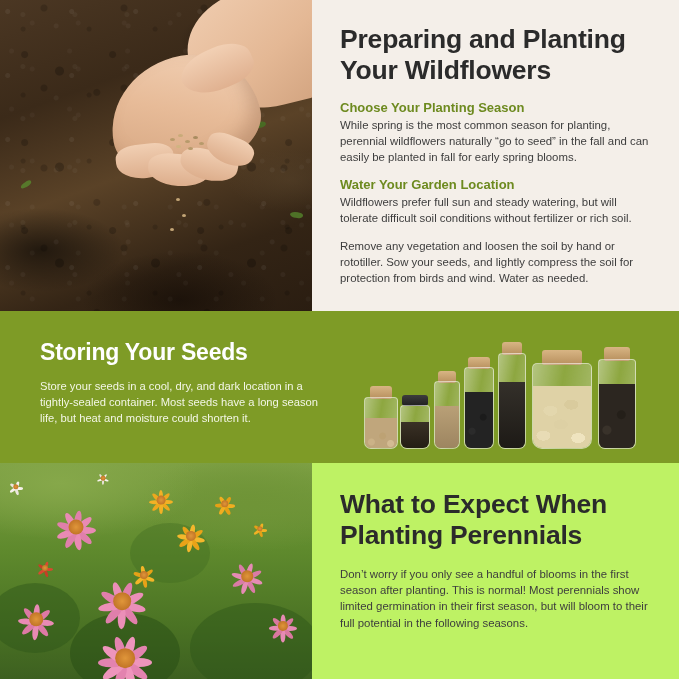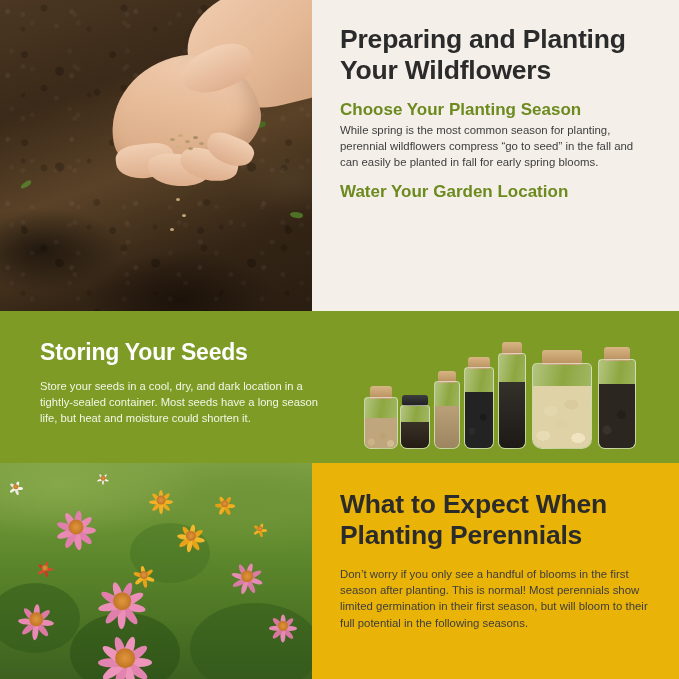--- a/index.html
+++ b/index.html
@@ -121,21 +121,21 @@
     width: 367px; height: 311px;
     padding: 24px 26px 10px 28px;
     background: #f4efe9;
   }
   .h-main {
     font-size: 26.5px; line-height: 1.18; font-weight: bold;
     color: #2b2b2b; letter-spacing: -.2px;
     margin-bottom: 13px;
   }
   .sub {
-    font-size: 17px; font-weight: bold; color: #6d8a1f;
+    font-size: 13px; font-weight: bold; color: #6d8a1f;
     margin-bottom: 2px;
   }
   .body {
     font-size: 11.4px; line-height: 1.44; color: #3d3d3d;
     margin-bottom: 11px;
   }
   .body:last-child { margin-bottom: 0; }
 
   
   .sec2 {
@@ -265,21 +265,21 @@
   }
   .core {
     position: absolute; left: 50%; top: 50%; transform: translate(-50%,-50%);
     width: 34%; height: 34%; border-radius: 50%;
     background: radial-gradient(circle, #e0963a, #b5671f);
   }
 
   .sec3-text {
     width: 367px; height: 216px;
     padding: 26px 30px 0 28px;
-    background: #eab308;
+    background: #bef264;
   }
   .h-main2 { margin-bottom: 14px; }
 </style>
 </head>
 <body>
 
 <div class="page">
 
   <div class="sec1">
 
@@ -314,24 +314,26 @@
       </div>
       <div class="falling-seed fs1"></div>
       <div class="falling-seed fs2"></div>
       <div class="falling-seed fs3"></div>
     </div>
 
     <div class="sec1-text">
       <div class="h-main">Preparing and Planting Your Wildflowers</div>
 
       <div class="sub">Choose Your Planting Season</div>
-      <div class="body">While spring is the most common season for planting, perennial wildflowers compress “go to seed” in the fall and can easily be planted in fall for early spring blooms.</div>
+      <div class="body">While spring is the most common season for planting, perennial wildflowers naturally “go to seed” in the fall and can easily be planted in fall for early spring blooms.</div>
 
       <div class="sub">Water Your Garden Location</div>
-
+      <div class="body">Wildflowers prefer full sun and steady watering, but will tolerate difficult soil conditions without fertilizer or rich soil.</div>
+
+      <div class="body">Remove any vegetation and loosen the soil by hand or rototiller. Sow your seeds, and lightly compress the soil for protection from birds and wind. Water as needed.</div>
     </div>
   </div>
 
   <div class="sec2">
     <div class="sec2-left">
       <div class="h-green">Storing Your Seeds</div>
       <div class="body-green">Store your seeds in a cool, dry, and dark location in a tightly-sealed container. Most seeds have a long season life, but heat and moisture could shorten it.</div>
     </div>
     <div class="sec2-right">
       <div class="jars">

